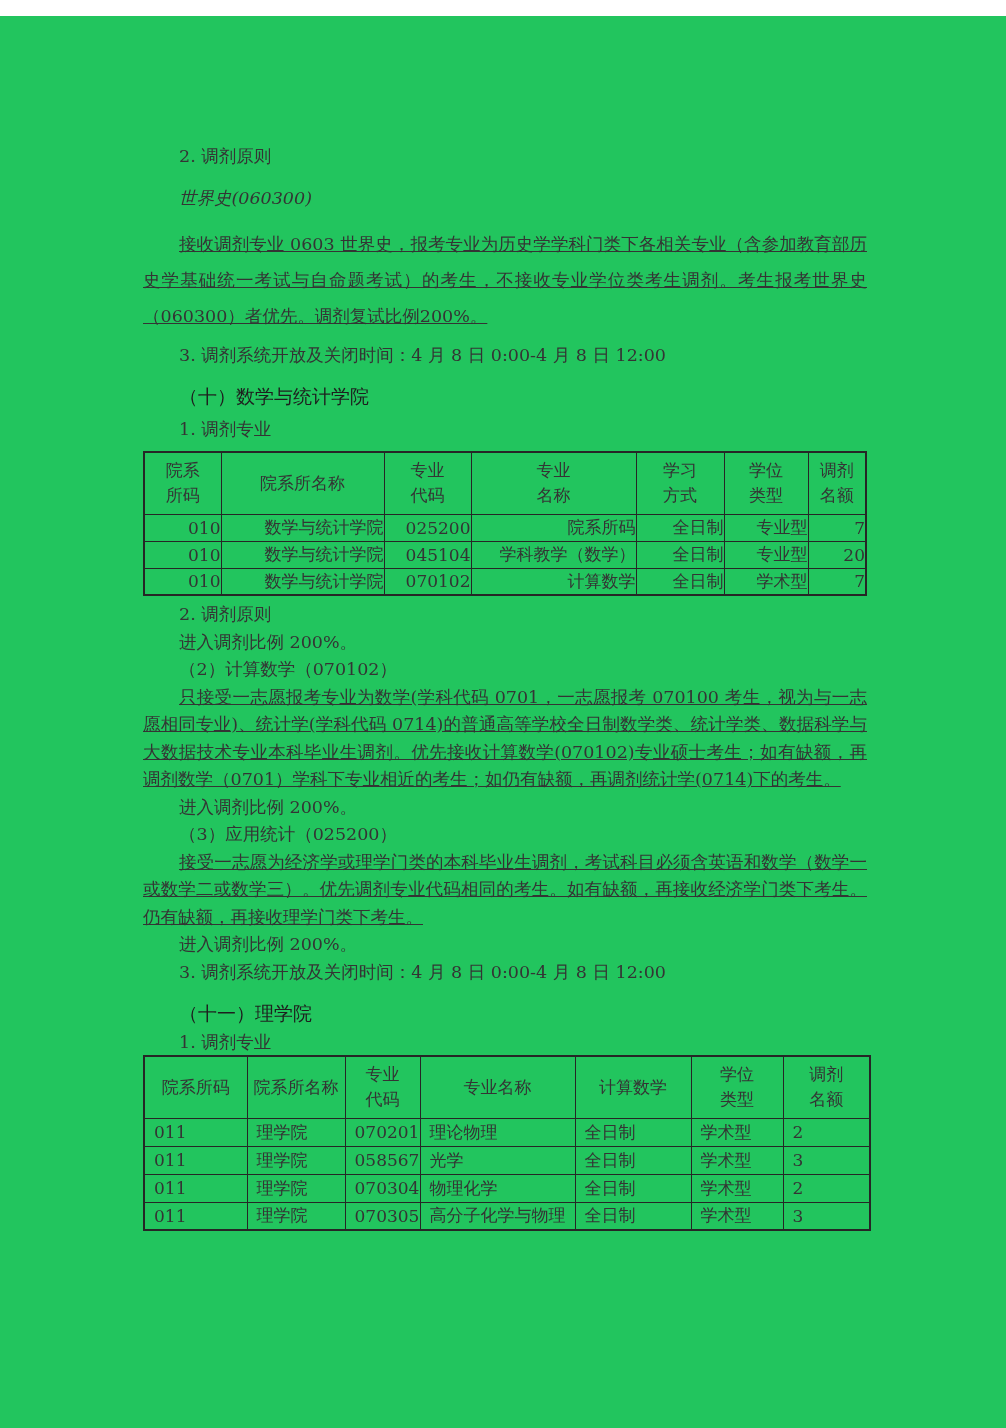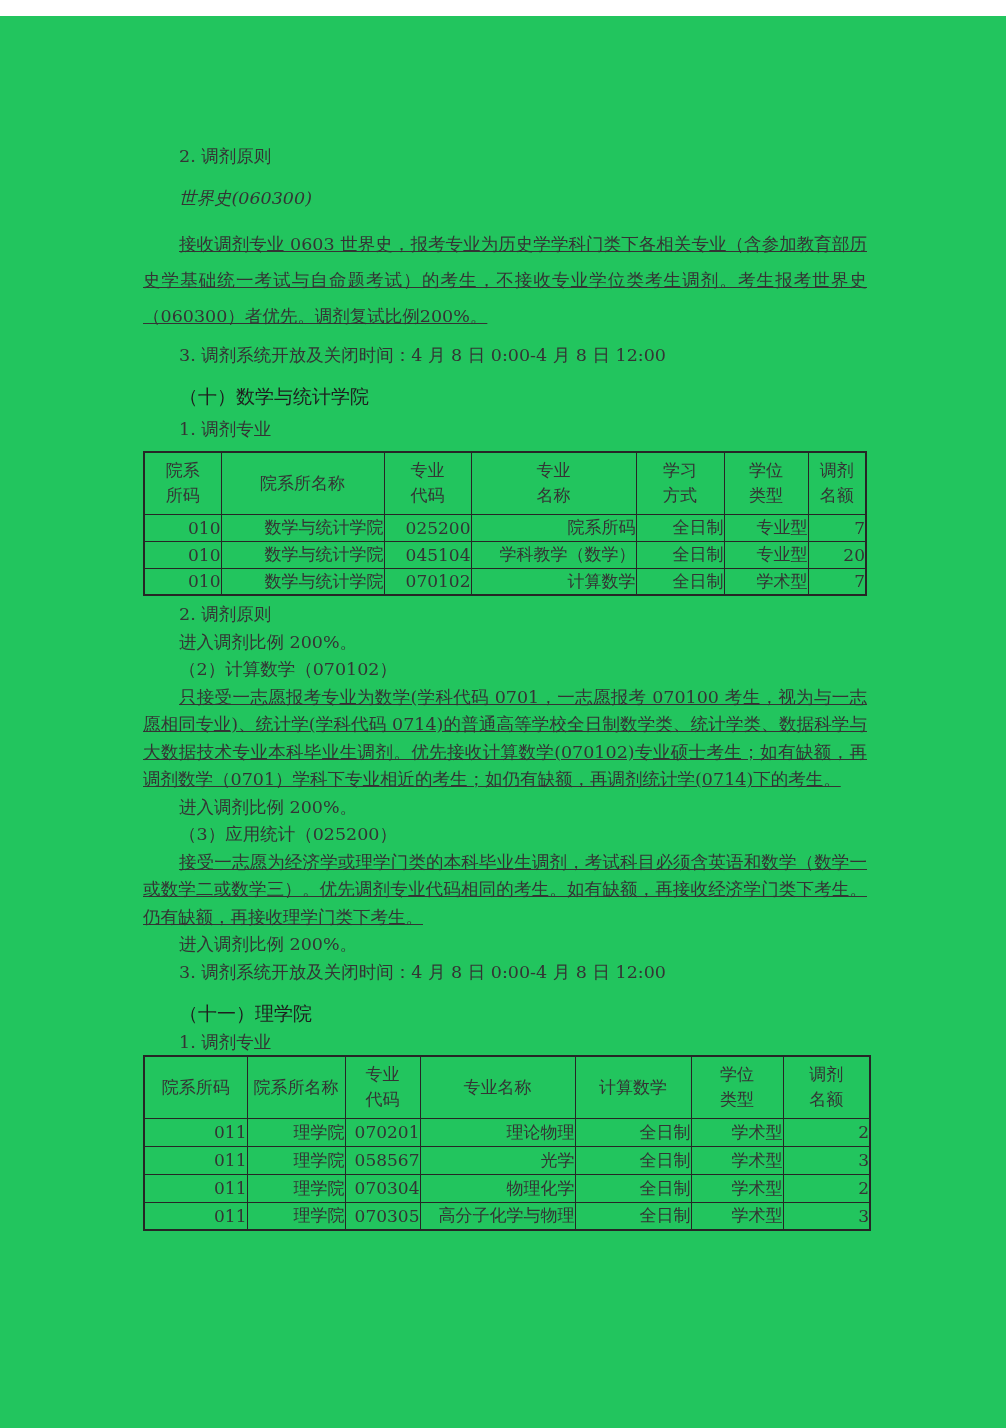--- a/index.html
+++ b/index.html
@@ -60,21 +60,21 @@
   }
   .tbl th {
     white-space: pre-line;
     text-align: center;
     line-height: 25px;
     height: 62px;
   }
   .tbl1 { width: 722px; margin-top: 6px; }
   .tbl1 td { height: 27px; text-align: right; }
   .tbl2 { width: 726px; margin-top: 0; }
-  .tbl2 td { height: 28px; text-align: right; padding-left: 2px; }
+  .tbl2 td { height: 28px; text-align: left; padding-left: 9px; }
   .m-sub2 { margin-top: 5px; }
 </style>
 </head>
 <body>
 
 <div class="page">
   <div class="content">
 
     <p class="t ind m-intro1">2. 调剂原则</p>
     <p class="t ind m-intro2">世界史(060300)</p>

